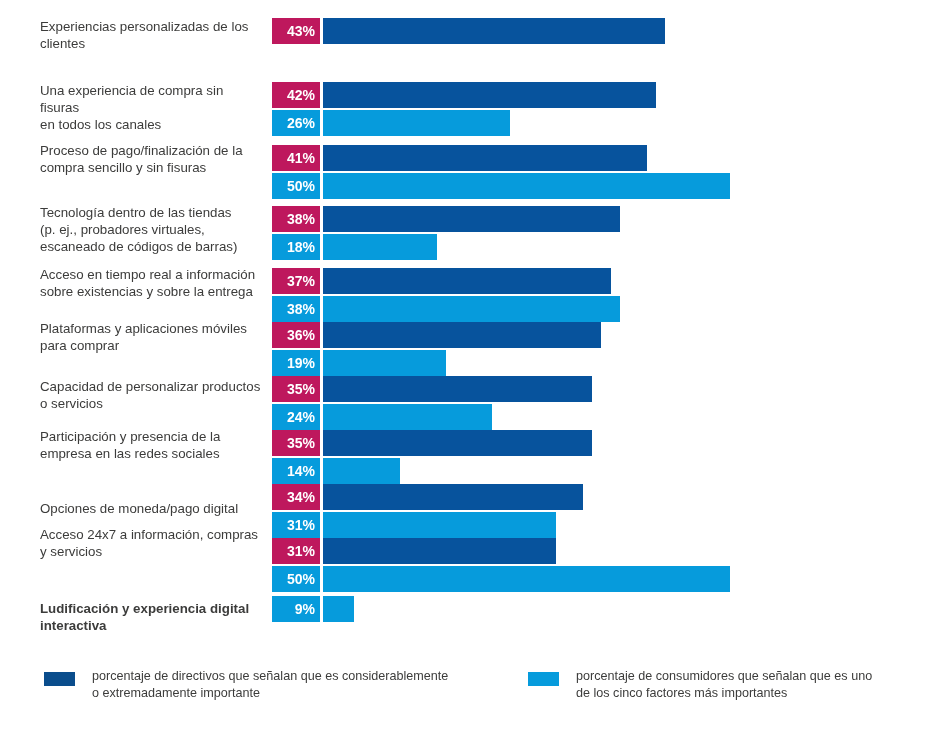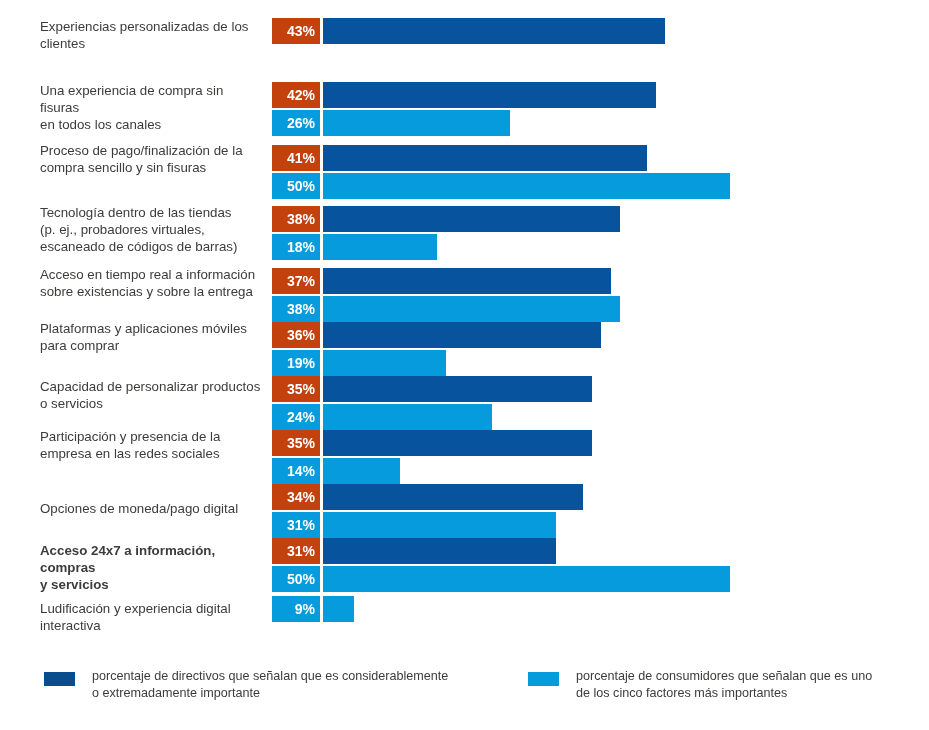--- a/index.html
+++ b/index.html
@@ -72,21 +72,21 @@
     font-weight: bold;
     color: #ffffff;
     letter-spacing: 0px;
   }
   .bar-seg {
     position: absolute;
     left: 51px;
     top: 0;
     height: 26px;
   }
-  .exec .val-box, .exec .bar-seg { background: #c2410c; }
+  .exec .val-box, .exec .bar-seg { background: #be185d; }
   .exec .bar-seg { background: #07539d; }
   .cons .val-box, .cons .bar-seg { background: #069bdc; }
 
   .legend {
     position: absolute;
     left: 0;
     top: 668px;
     width: 929px;
     height: 60px;
   }
@@ -238,35 +238,35 @@
             <div class="val-box">34%</div>
             <div class="bar-seg" style="width: 260.1px;"></div>
           </div>
           <div class="bar-line cons">
             <div class="val-box">31%</div>
             <div class="bar-seg" style="width: 232.65px;"></div>
           </div>
         </div>
       </div>
       <div class="row" style="height: 0px;">
-        <div class="row-label" style="top: 524px; font-weight: bold;">Acceso 24x7 a información, compras
+        <div class="row-label" style="top: 508px;">Acceso 24x7 a información, compras
 y servicios</div>
         <div class="bars" style="top: 520px;">
           <div class="bar-line exec">
             <div class="val-box">31%</div>
             <div class="bar-seg" style="width: 232.65px;"></div>
           </div>
           <div class="bar-line cons">
             <div class="val-box">50%</div>
             <div class="bar-seg" style="width: 406.5px;"></div>
           </div>
         </div>
       </div>
       <div class="row" style="height: 0px;">
-        <div class="row-label" style="top: 582px;">Ludificación y experiencia digital
+        <div class="row-label" style="top: 582px; font-weight: bold;">Ludificación y experiencia digital
 interactiva</div>
         <div class="bars" style="top: 578px;">
           <div class="bar-line cons">
             <div class="val-box">9%</div>
             <div class="bar-seg" style="width: 31.35px;"></div>
           </div>
         </div>
       </div>
     </div>
 

